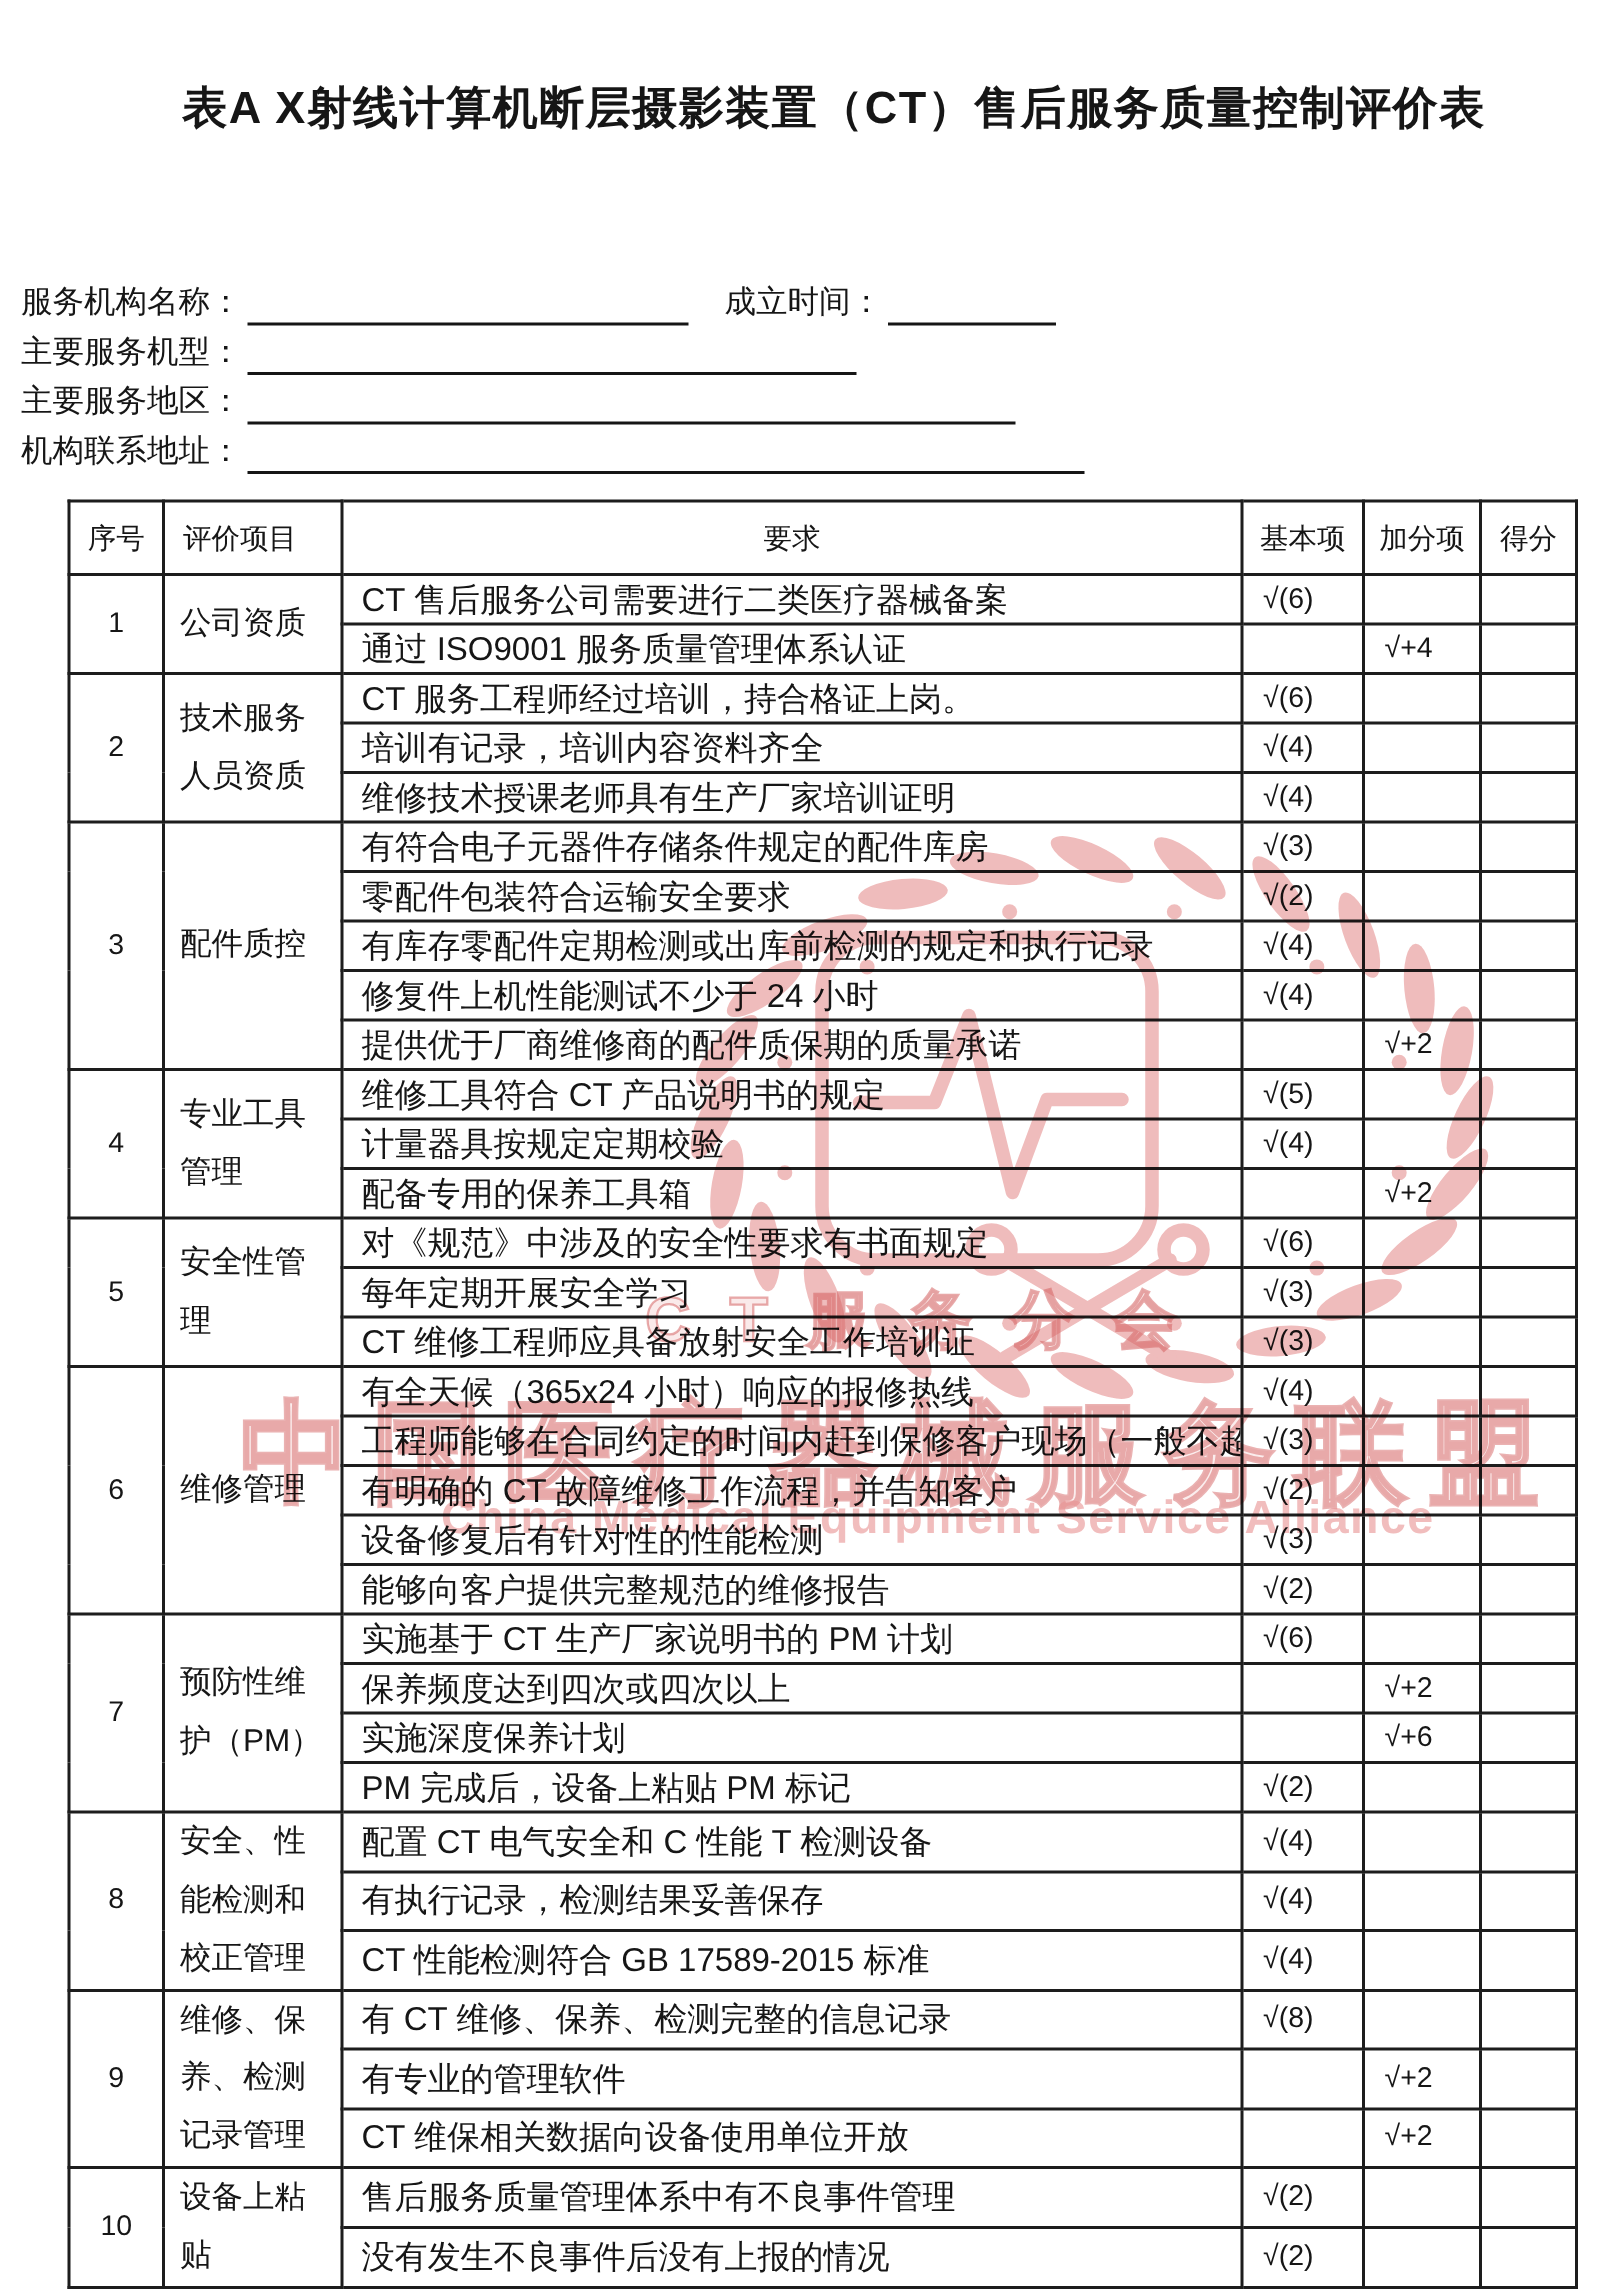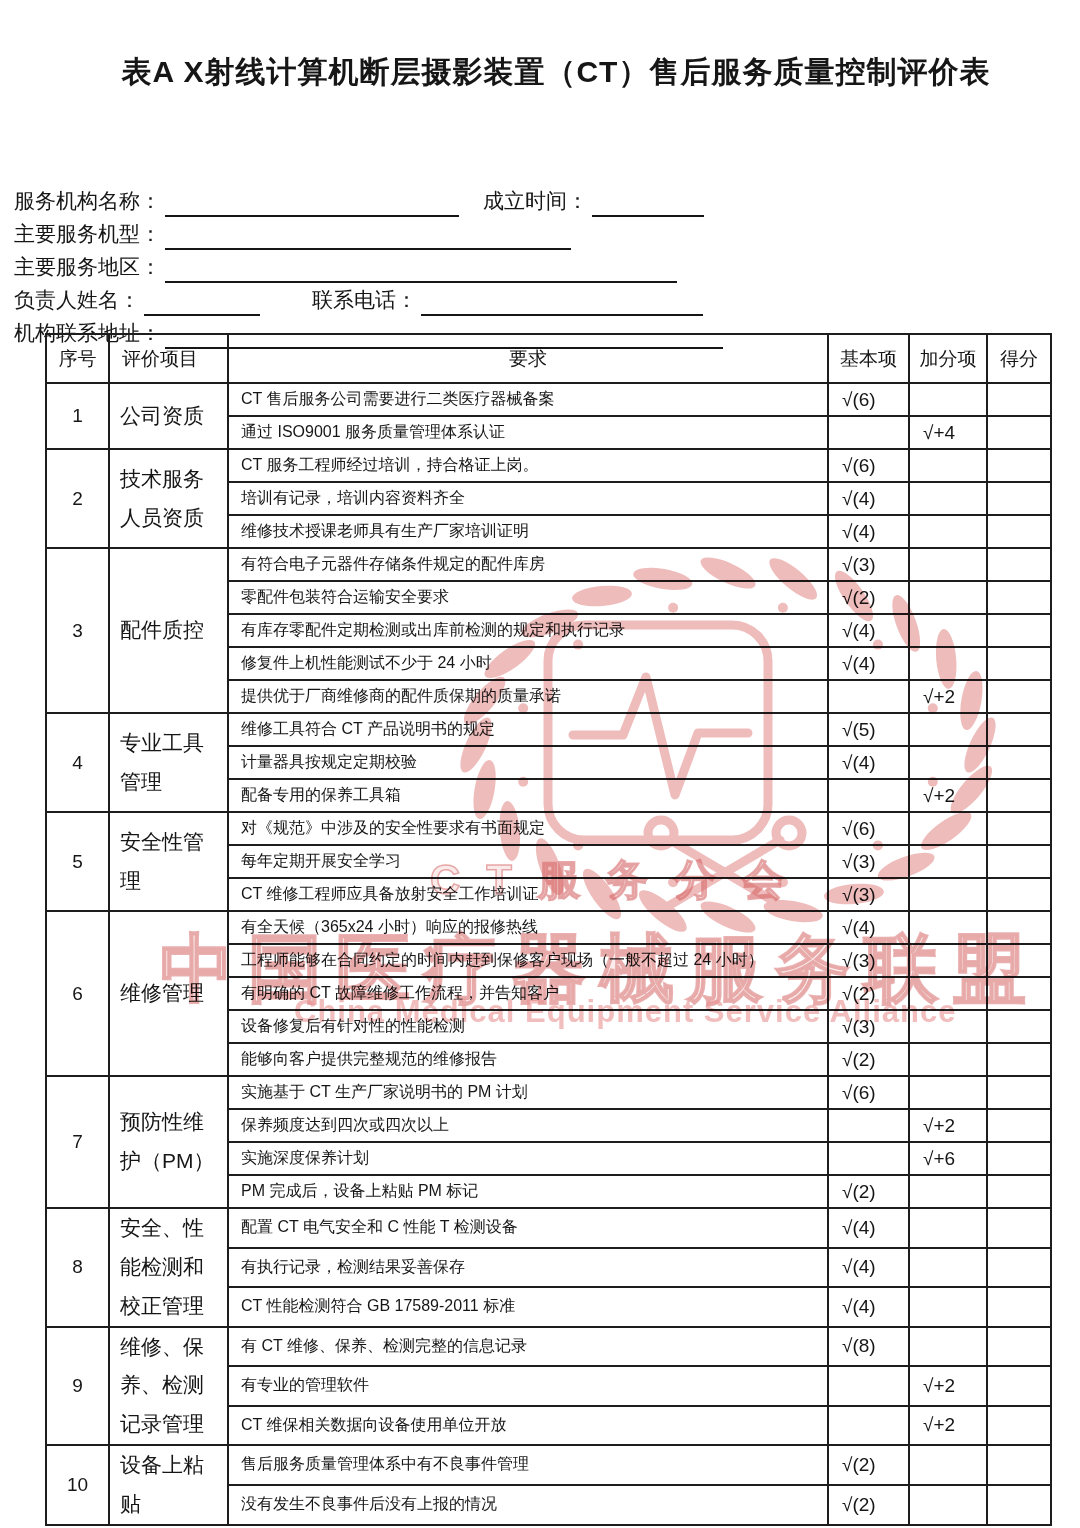--- a/index.html
+++ b/index.html
@@ -20,21 +20,21 @@
   
   .tablewrap{position:absolute;left:45px;top:333px;z-index:1;}
   table{border-collapse:collapse;table-layout:fixed;width:1005px;background:transparent;}
   th,td{border:2px solid #1d1d1d;padding:0;background:transparent;}
   thead tr{height:49px;}
   tbody tr{height:33px;}
   th{font-weight:normal;font-size:19px;text-align:center;vertical-align:middle;}
   th.h-item{text-align:left;padding-left:12px;}
   td.col-no{text-align:center;font-size:19px;vertical-align:middle;}
   td.col-item{padding:0 10px;font-size:21px;line-height:1.85;vertical-align:middle;}
-  td.col-req{padding:0 12px;font-size:16px;vertical-align:middle;white-space:nowrap;overflow:hidden;margin-left:20px;}
+  td.col-req{padding:0 12px;font-size:22px;vertical-align:middle;white-space:nowrap;overflow:hidden;margin-left:20px;}
   td.col-basic,td.col-bonus{padding-left:13px;font-size:19px;vertical-align:middle;}
   td.col-score{}
   
   .watermark{position:absolute;inset:0;z-index:4;pointer-events:none;mix-blend-mode:multiply;border-radius:17px;}
   .wreath{position:absolute;left:398px;top:540px;width:660px;height:400px;opacity:.5;}
   .wreath svg{width:100%;height:100%;}
   .wm-branch{position:absolute;left:430px;top:852px;font-size:42px;font-weight:bold;letter-spacing:26px;
              color:rgba(224,116,116,.15);-webkit-text-stroke:1.5px rgba(214,102,102,.55);}
   .wm-cn{position:absolute;left:160px;top:920px;font-size:74px;font-weight:bold;letter-spacing:14px;
          color:rgba(224,116,116,.13);-webkit-text-stroke:2px rgba(214,102,102,.5);white-space:nowrap;}
@@ -115,26 +115,20 @@
     </div>
     <div class="form-line">
       <span class="lbl">主要服务机型：</span>
       <span class="uline u2"></span>
     </div>
     <div class="form-line">
       <span class="lbl">主要服务地区：</span>
       <span class="uline u3"></span>
     </div>
     <div class="form-line">
-      <span class="lbl">负责人姓名：</span>
-      <span class="uline u4a"></span>
-      <span class="lbl gap4">联系电话：</span>
-      <span class="uline u4b"></span>
-    </div>
-    <div class="form-line">
       <span class="lbl">机构联系地址：</span>
       <span class="uline u5"></span>
     </div>
   </div>
 
   <div class="tablewrap">
     <table>
       <colgroup>
         <col style="width:63px">
           <col style="width:119px">
@@ -326,21 +320,21 @@
             <td class="col-bonus"></td>
             <td class="col-score"></td>
           </tr>
           <tr>
             <td class="col-req">有执行记录，检测结果妥善保存</td>
             <td class="col-basic">√(4)</td>
             <td class="col-bonus"></td>
             <td class="col-score"></td>
           </tr>
           <tr>
-            <td class="col-req">CT 性能检测符合 GB 17589-2011 标准</td>
+            <td class="col-req">CT 性能检测符合 GB 17589-2015 标准</td>
             <td class="col-basic">√(4)</td>
             <td class="col-bonus"></td>
             <td class="col-score"></td>
           </tr>
           <tr>
             <td class="col-no" rowspan="3">9</td>
             <td class="col-item" rowspan="3">维修、保养、检测记录管理</td>
             <td class="col-req">有 CT 维修、保养、检测完整的信息记录</td>
             <td class="col-basic">√(8)</td>
             <td class="col-bonus"></td>

